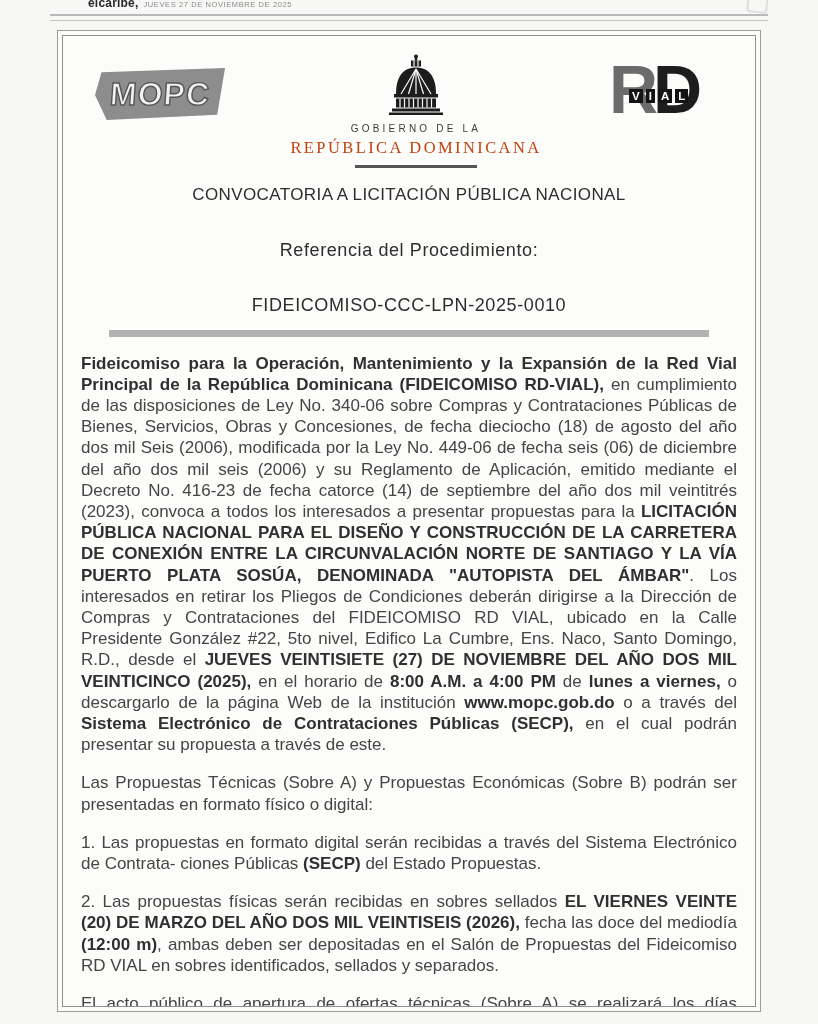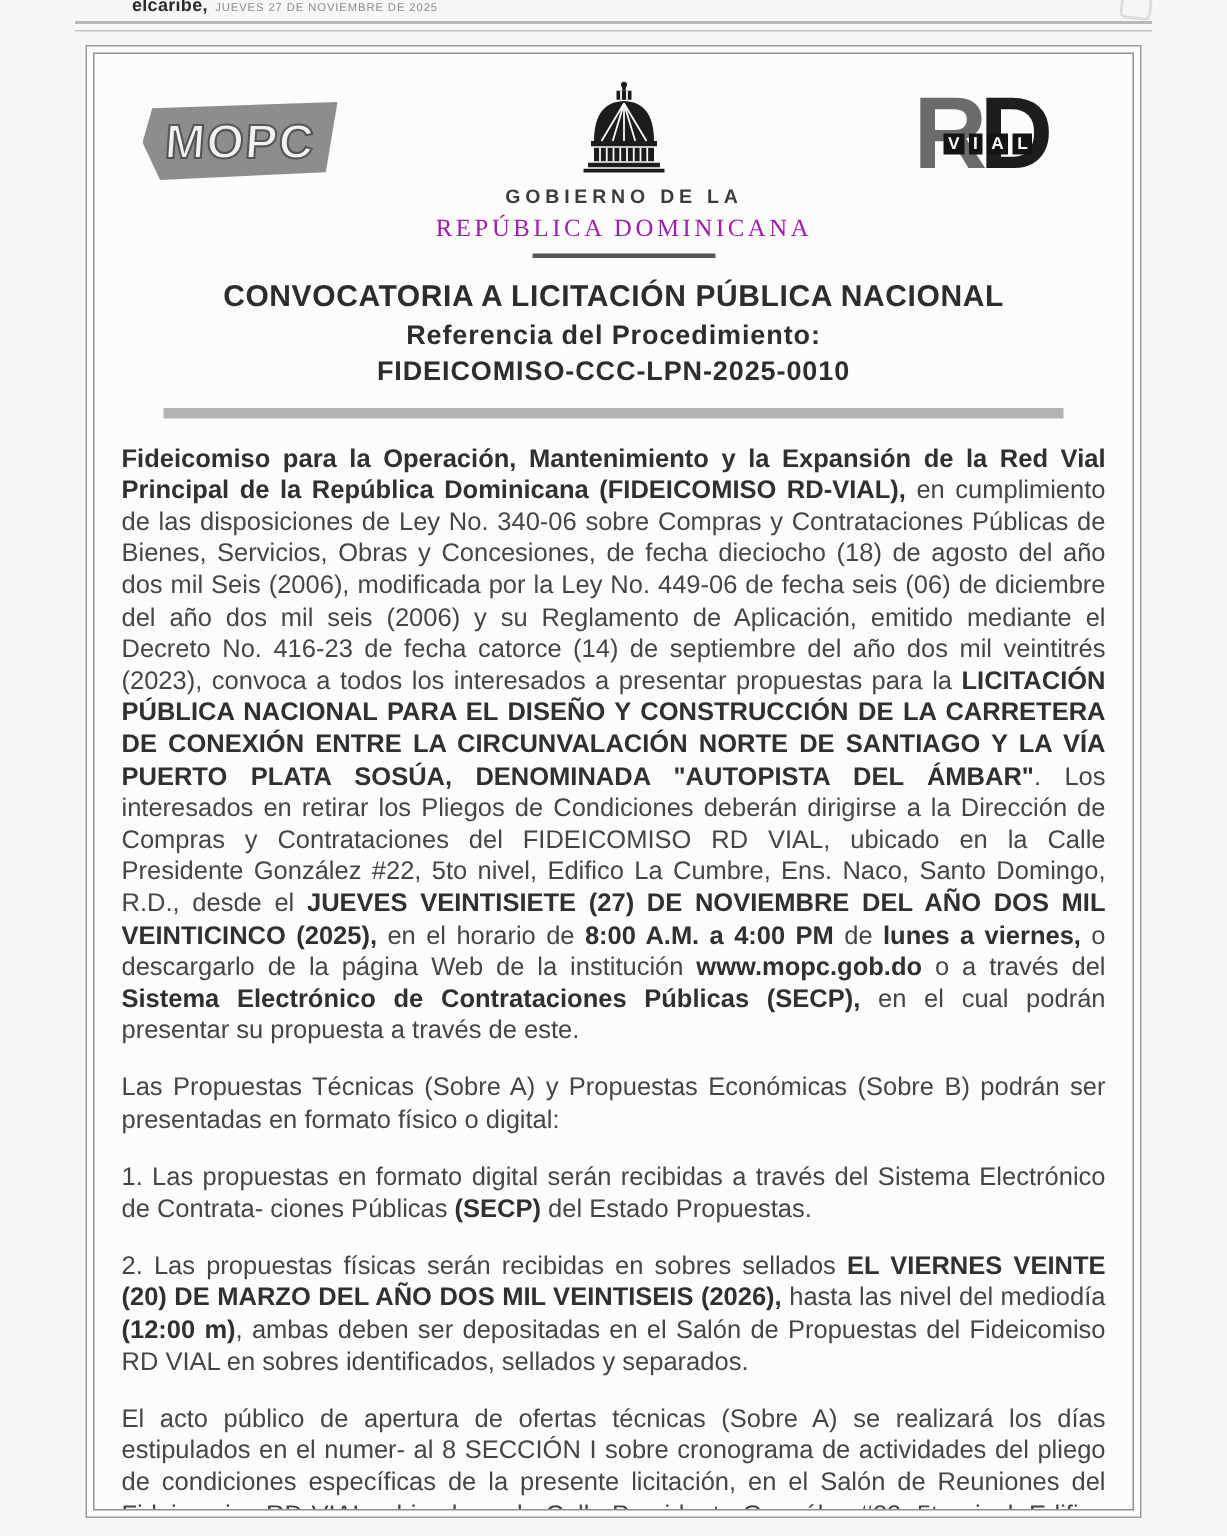--- a/index.html
+++ b/index.html
@@ -23,32 +23,32 @@
   .doc-inner{border:1px solid #8f8f8f;height:100%;box-sizing:border-box;
     padding:10px 16px 0 16px;overflow:hidden;}
   
   .logos{display:flex;justify-content:space-between;align-items:flex-start;padding:6px 14px 0 16px;}
   .mopc-logo{margin-top:16px;width:130px;height:52px;background:#8d8d8d;
     clip-path:polygon(5% 8%,100% 0,94% 90%,9% 100%,0 52%);
     display:flex;align-items:center;justify-content:center;}
   .mopc-logo span{font-size:32px;font-weight:800;color:#f2f2f2;letter-spacing:1px;
     -webkit-text-stroke:1.4px #565656;transform:skewX(-4deg);}
   .gov-emblem{display:flex;flex-direction:column;align-items:center;margin-top:2px;}
-  .gov-line1{font-size:13px;letter-spacing:3.2px;color:#3c3c3c;margin-top:7px;font-weight:bold;}
-  .gov-line2{font-family:"Liberation Serif", serif;font-size:16.5px;letter-spacing:2.4px;color:#a21caf;margin-top:4px;}
+  .gov-line1{font-size:10px;letter-spacing:3.2px;color:#3c3c3c;margin-top:7px;}
+  .gov-line2{font-family:"Liberation Serif", serif;font-size:16.5px;letter-spacing:2.4px;color:#c2410c;margin-top:4px;}
   .gov-underline{width:122px;height:2.5px;background:#555;margin-top:7px;}
   .rdvial-logo{position:relative;width:118px;height:64px;margin-top:12px;}
   .rdvial-logo .r{position:absolute;left:2px;top:-14px;font-size:68px;font-weight:800;color:#6b6b6b;}
   .rdvial-logo .d{position:absolute;left:46px;top:-14px;font-size:68px;font-weight:800;color:#1d1d1d;}
   .rdvial-logo .vial{position:absolute;left:22px;top:25px;display:flex;gap:3px;}
   .rdvial-logo .vial b{background:#141414;color:#fff;font-size:11.5px;padding:1px 3px;font-weight:800;}
   
   .title-block{text-align:center;margin-top:14px;color:#2d2d2d;}
-  .title-1{font-size:20px;font-weight:700;letter-spacing:.4px;line-height:25px;}
-  .title-2,.title-3{font-size:18px;font-weight:700;letter-spacing:.6px;line-height:24px;}
+  .title-1{font-size:17px;font-weight:400;letter-spacing:.4px;line-height:25px;}
+  .title-2,.title-3{font-size:18px;font-weight:400;letter-spacing:.6px;line-height:24px;margin-top:31px;}
   .title-bar{width:600px;height:7px;background:#b3b3b3;margin:13px auto 0 auto;}
   
   .body-text{margin-top:16px;padding:0 2px;}
   .para{font-size:17px;line-height:21.2px;color:#454545;text-align:justify;margin:0 0 17px 0;}
   .para b{color:#303030;}
   
   .footer{display:flex;align-items:flex-start;margin-top:3px;}
   .contacts{width:235px;display:flex;flex-direction:column;gap:11px;padding-top:10px;}
   .contact{display:flex;align-items:center;gap:9px;}
   .contact svg{flex:0 0 auto;}
@@ -123,21 +123,21 @@
     <div class="title-1">CONVOCATORIA A LICITACIÓN PÚBLICA NACIONAL</div>
     <div class="title-2">Referencia del Procedimiento:</div>
     <div class="title-3">FIDEICOMISO-CCC-LPN-2025-0010</div>
   </div>
   <div class="title-bar"></div>
 
   <div class="body-text">
     <p class="para"><b>Fideicomiso para la Operación, Mantenimiento y la Expansión de la Red Vial Principal de la República Dominicana (FIDEICOMISO RD-VIAL), </b><span>en cumplimiento de las disposiciones de Ley No. 340-06 sobre Compras y Contrataciones Públicas de Bienes, Servicios, Obras y Concesiones, de fecha dieciocho (18) de agosto del año dos mil Seis (2006), modificada por la Ley No. 449-06 de fecha seis (06) de diciembre del año dos mil seis (2006) y su Reglamento de Aplicación, emitido mediante el Decreto No. 416-23 de fecha catorce (14) de septiembre del año dos mil veintitrés (2023), convoca a todos los interesados a presentar propuestas para la </span><b>LICITACIÓN PÚBLICA NACIONAL PARA EL DISEÑO Y CONSTRUCCIÓN DE LA CARRETERA DE CONEXIÓN ENTRE LA CIRCUNVALACIÓN NORTE DE SANTIAGO Y LA VÍA PUERTO PLATA SOSÚA, DENOMINADA "AUTOPISTA DEL ÁMBAR"</b><span>. Los interesados en retirar los Pliegos de Condiciones deberán dirigirse a la Dirección de Compras y Contrataciones del FIDEICOMISO RD VIAL, ubicado en la Calle Presidente González #22, 5to nivel, Edifico La Cumbre, Ens. Naco, Santo Domingo, R.D., desde el </span><b>JUEVES VEINTISIETE (27) DE NOVIEMBRE DEL AÑO DOS MIL VEINTICINCO (2025),</b><span> en el horario de </span><b>8:00 A.M. a 4:00 PM</b><span> de </span><b>lunes a viernes,</b><span> o descargarlo de la página Web de la institución </span><b>www.mopc.gob.do</b><span> o a través del </span><b>Sistema Electrónico de Contrataciones Públicas (SECP),</b><span> en el cual podrán presentar su propuesta a través de este.</span></p>
     <p class="para"><span>Las Propuestas Técnicas (Sobre A) y Propuestas Económicas (Sobre B) podrán ser presentadas en formato físico o digital:</span></p>
     <p class="para"><span>1. Las propuestas en formato digital serán recibidas a través del Sistema Electrónico de Contrata- ciones Públicas </span><b>(SECP)</b><span> del Estado Propuestas.</span></p>
-    <p class="para"><span>2. Las propuestas físicas serán recibidas en sobres sellados </span><b>EL VIERNES VEINTE (20) DE MARZO DEL AÑO DOS MIL VEINTISEIS (2026),</b><span> hasta las nivel del mediodía </span><b>(12:00 m)</b><span>, ambas deben ser depositadas en el Salón de Propuestas del Fideicomiso RD VIAL en sobres identificados, sellados y separados.</span></p>
+    <p class="para"><span>2. Las propuestas físicas serán recibidas en sobres sellados </span><b>EL VIERNES VEINTE (20) DE MARZO DEL AÑO DOS MIL VEINTISEIS (2026),</b><span> fecha las doce del mediodía </span><b>(12:00 m)</b><span>, ambas deben ser depositadas en el Salón de Propuestas del Fideicomiso RD VIAL en sobres identificados, sellados y separados.</span></p>
     <p class="para"><span>El acto público de apertura de ofertas técnicas (Sobre A) se realizará los días estipulados en el numer- al 8 SECCIÓN I sobre cronograma de actividades del pliego de condiciones específicas de la presente licitación, en el Salón de Reuniones del Fideicomiso RD VIAL, ubicado en la Calle Presidente González #22, 5to nivel, Edifico La Cumbre, Ens. Naco, Santo Domingo, R.D.</span></p>
   </div>
 
   <div class="footer">
 
     <div class="contacts">
       <div class="contact">
         <svg width="25" height="25" viewBox="0 0 24 24" fill="none" stroke="#565656" stroke-width="1.6">
           <path d="M3,11 L12,3.5 L21,11"></path>
               <path d="M5.5,10 V20.5 H18.5 V10"></path>

